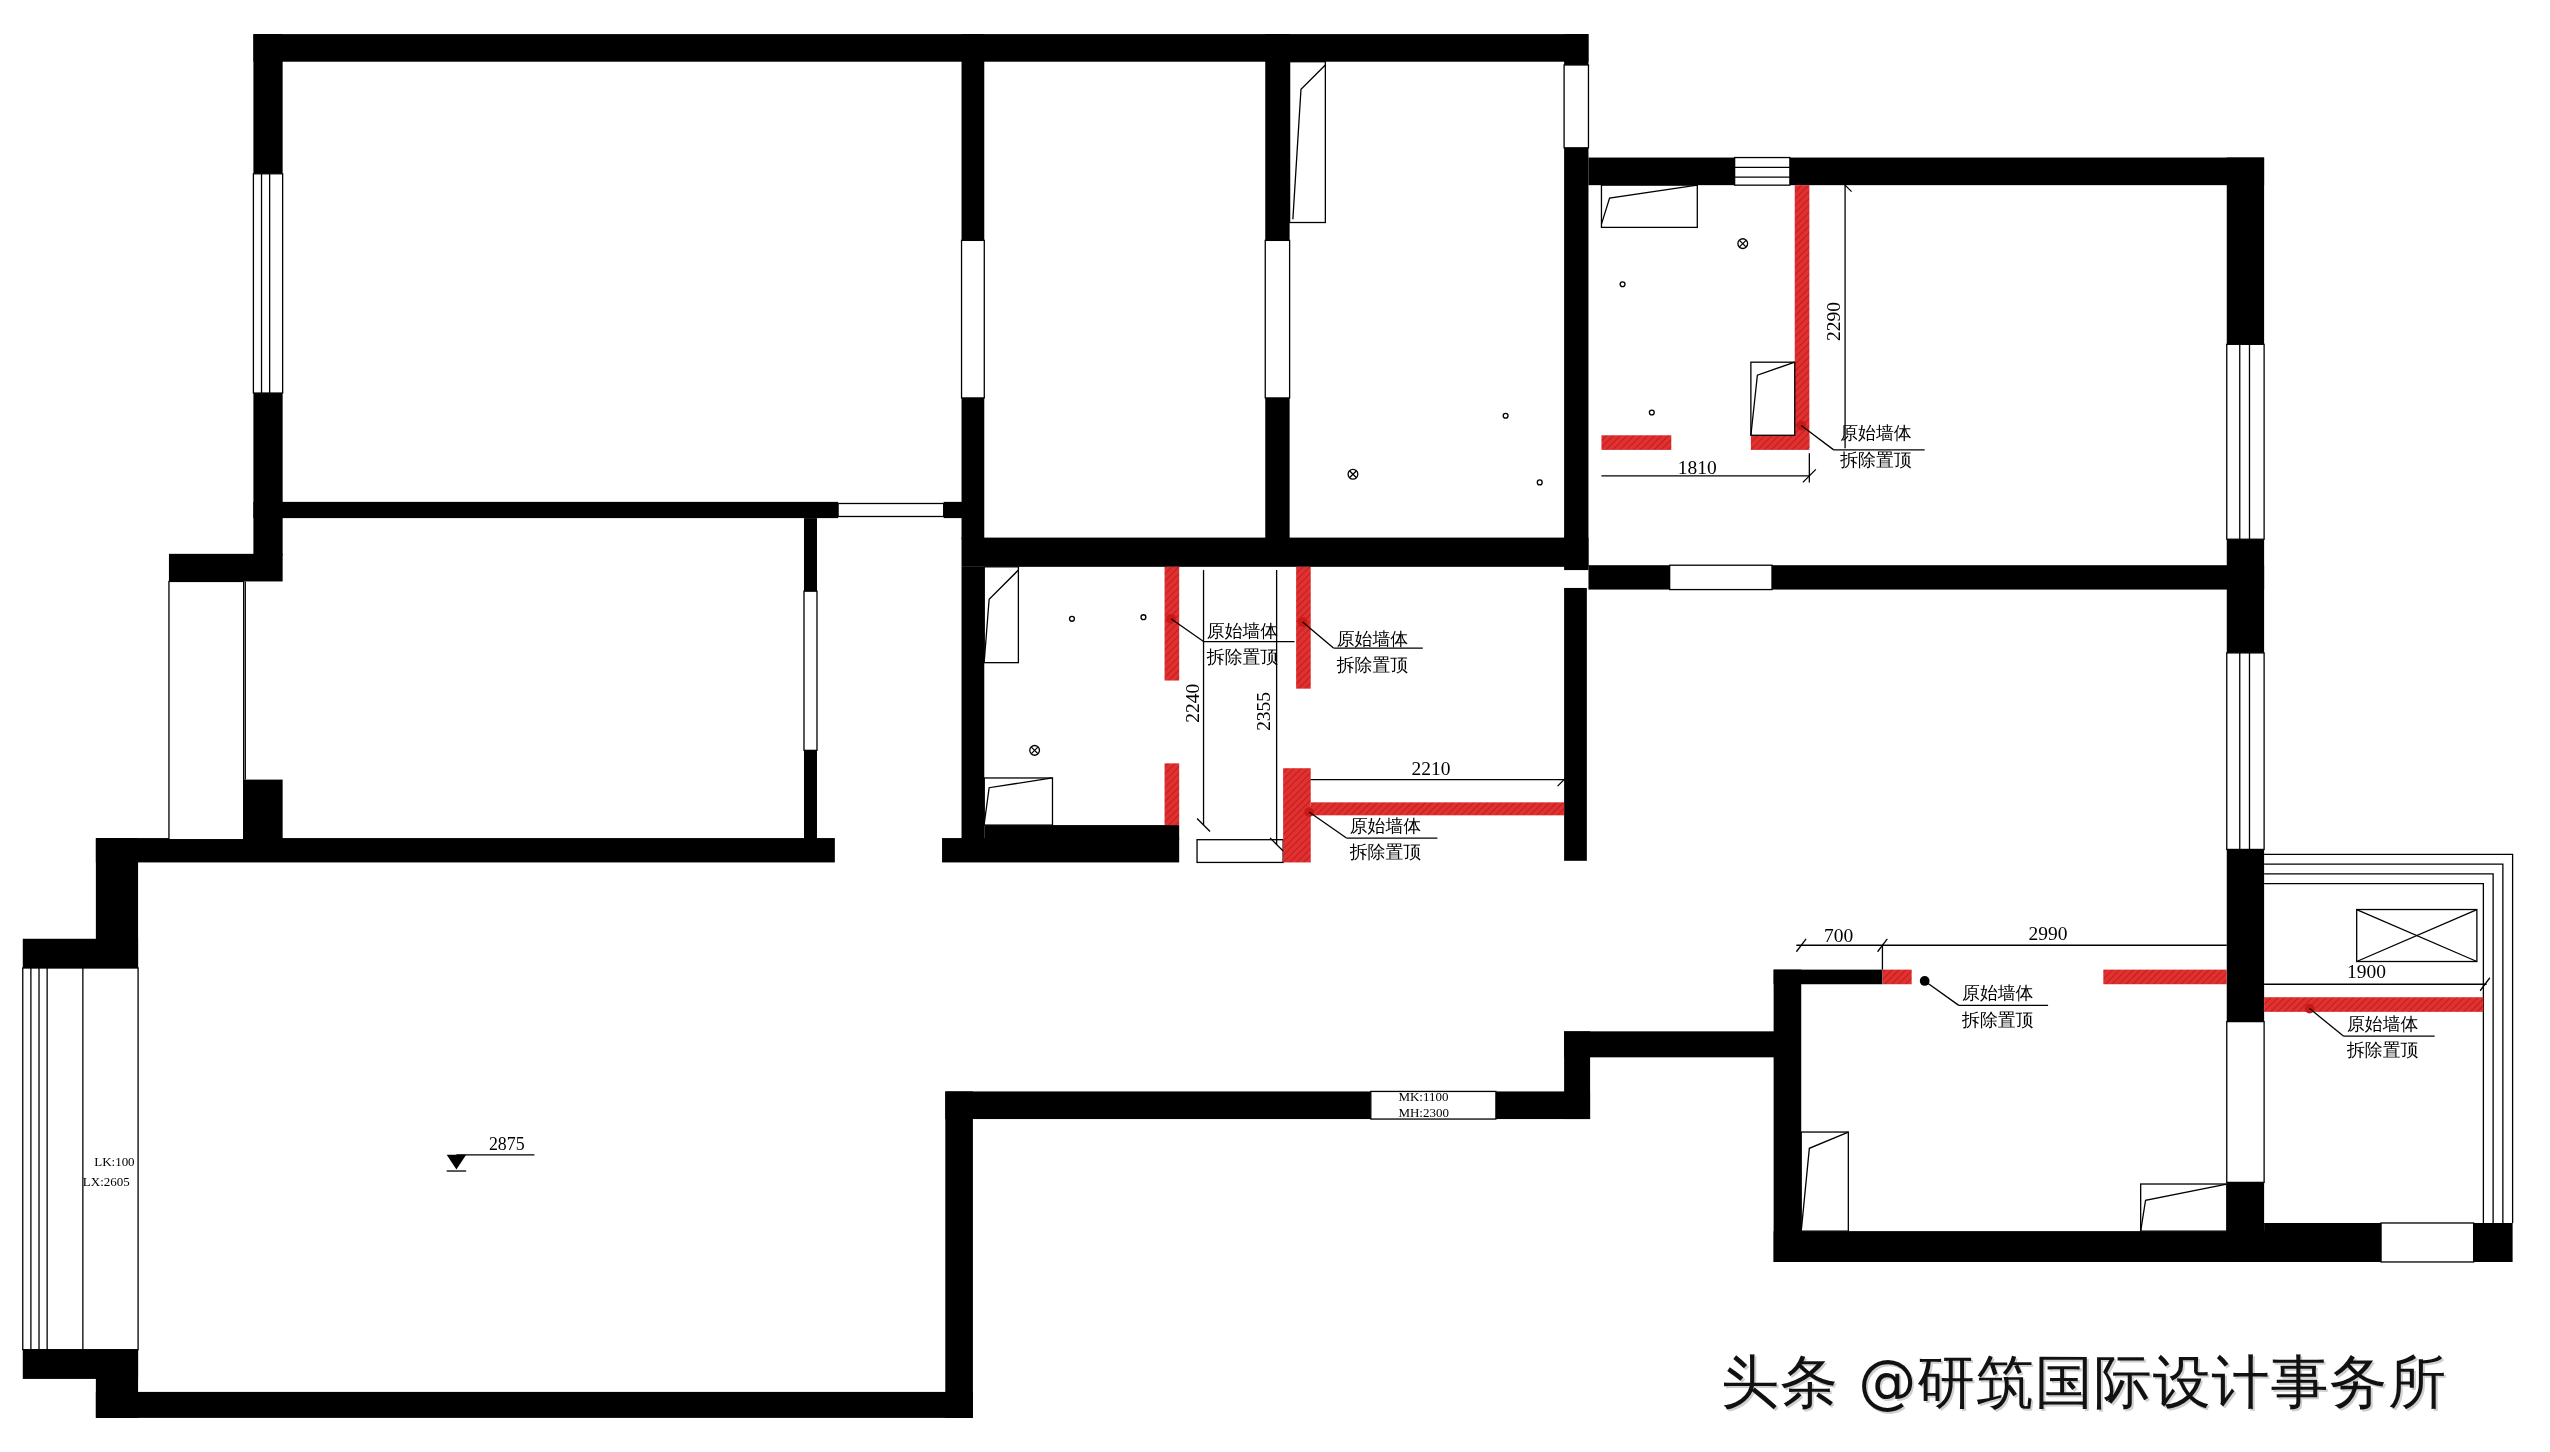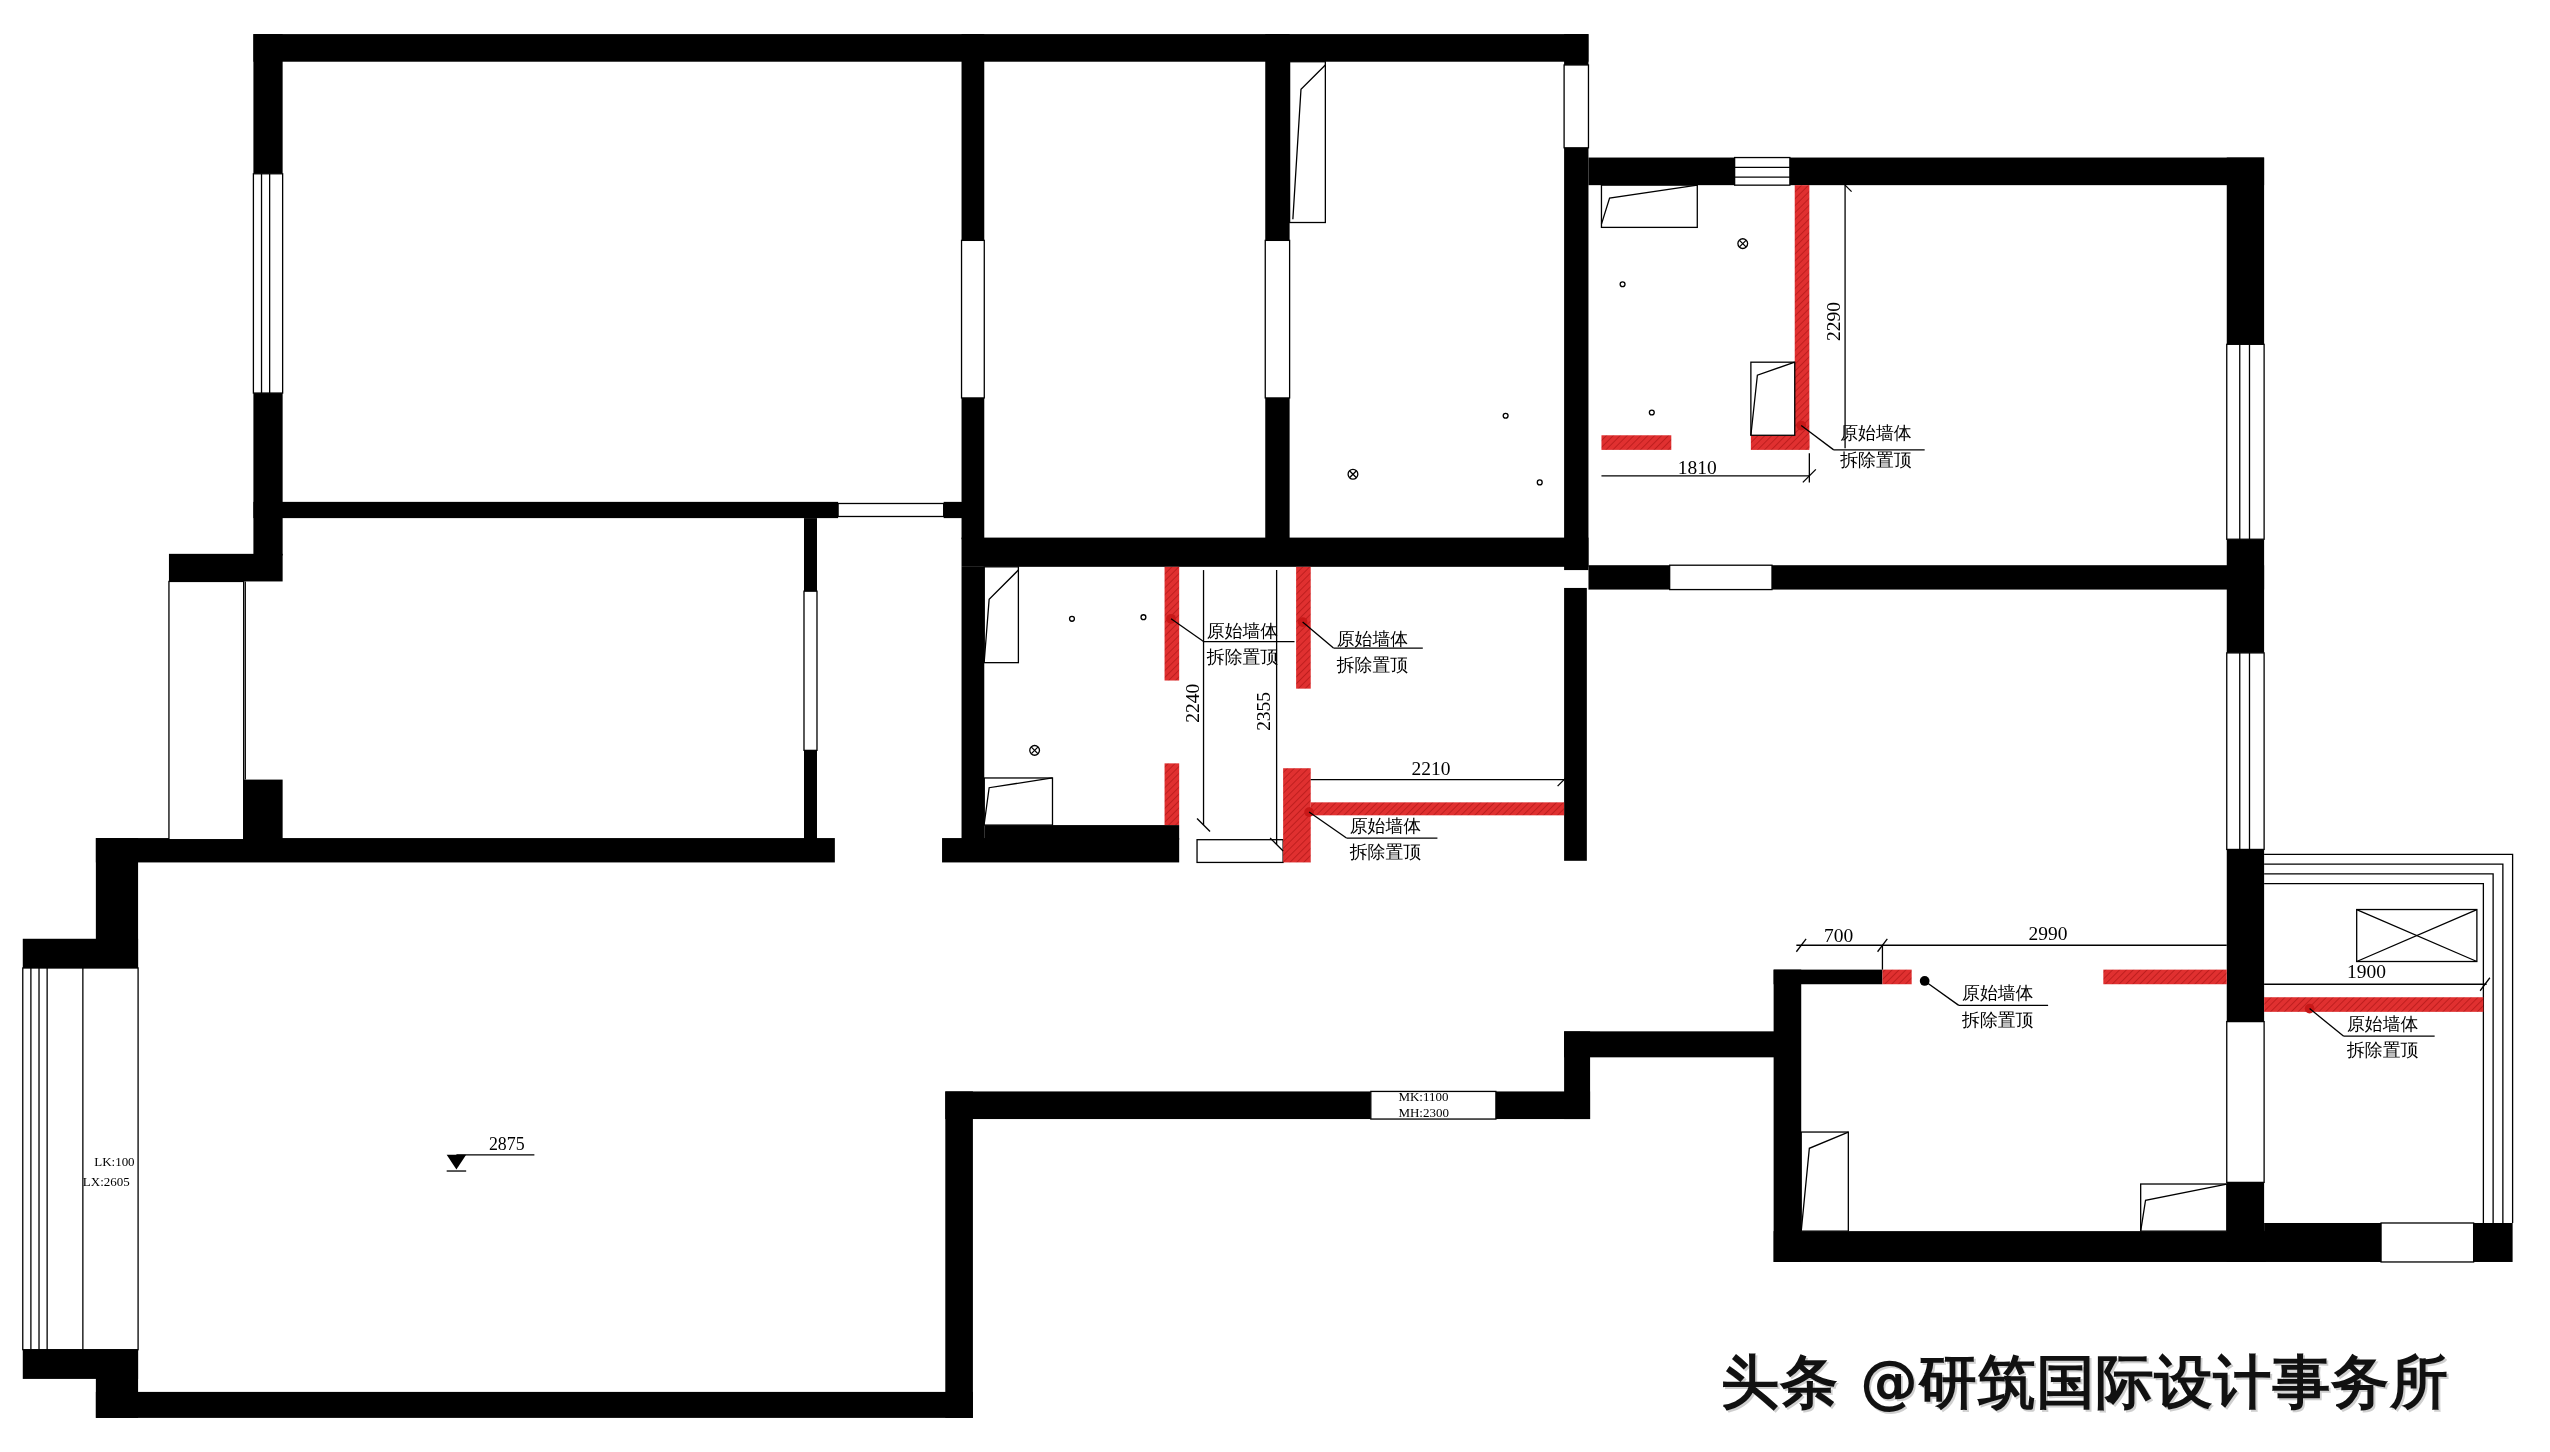--- a/index.html
+++ b/index.html
@@ -11,21 +11,21 @@
   .thin { fill: none; stroke: #000000; stroke-width: 0.8; }
   .dim { fill: none; stroke: #000000; stroke-width: 0.8; }
   .dimtxt { font-family: "Liberation Serif", serif; font-size: 12px; fill: #000; }
   .note { font-family: "DejaVu Sans", sans-serif; font-size: 11px; fill: #000; }
   .small { font-family: "Liberation Serif", serif; font-size: 8px; fill: #000; }
   .dot { fill: #c81818; }
   .blackdot { fill: #000; }
   .fixture { fill: #fff; stroke: #000; stroke-width: 0.8; }
   .watermark {
     position: absolute; left: 1721px; top: 1344px;
-    font-family: "DejaVu Sans", sans-serif; font-size: 58px; font-weight: bold;
+    font-family: "DejaVu Sans", sans-serif; font-size: 58px; font-weight: normal;
     color: #111; letter-spacing: 0.9px;
     text-shadow: 1.9px 1.9px 0 #cfcfcf;
     white-space: nowrap;
   }
 </style>
 </head>
 <body>
 
 <svg id="plan" viewBox="0 0 1568 894" xmlns="http://www.w3.org/2000/svg">
   <defs>

